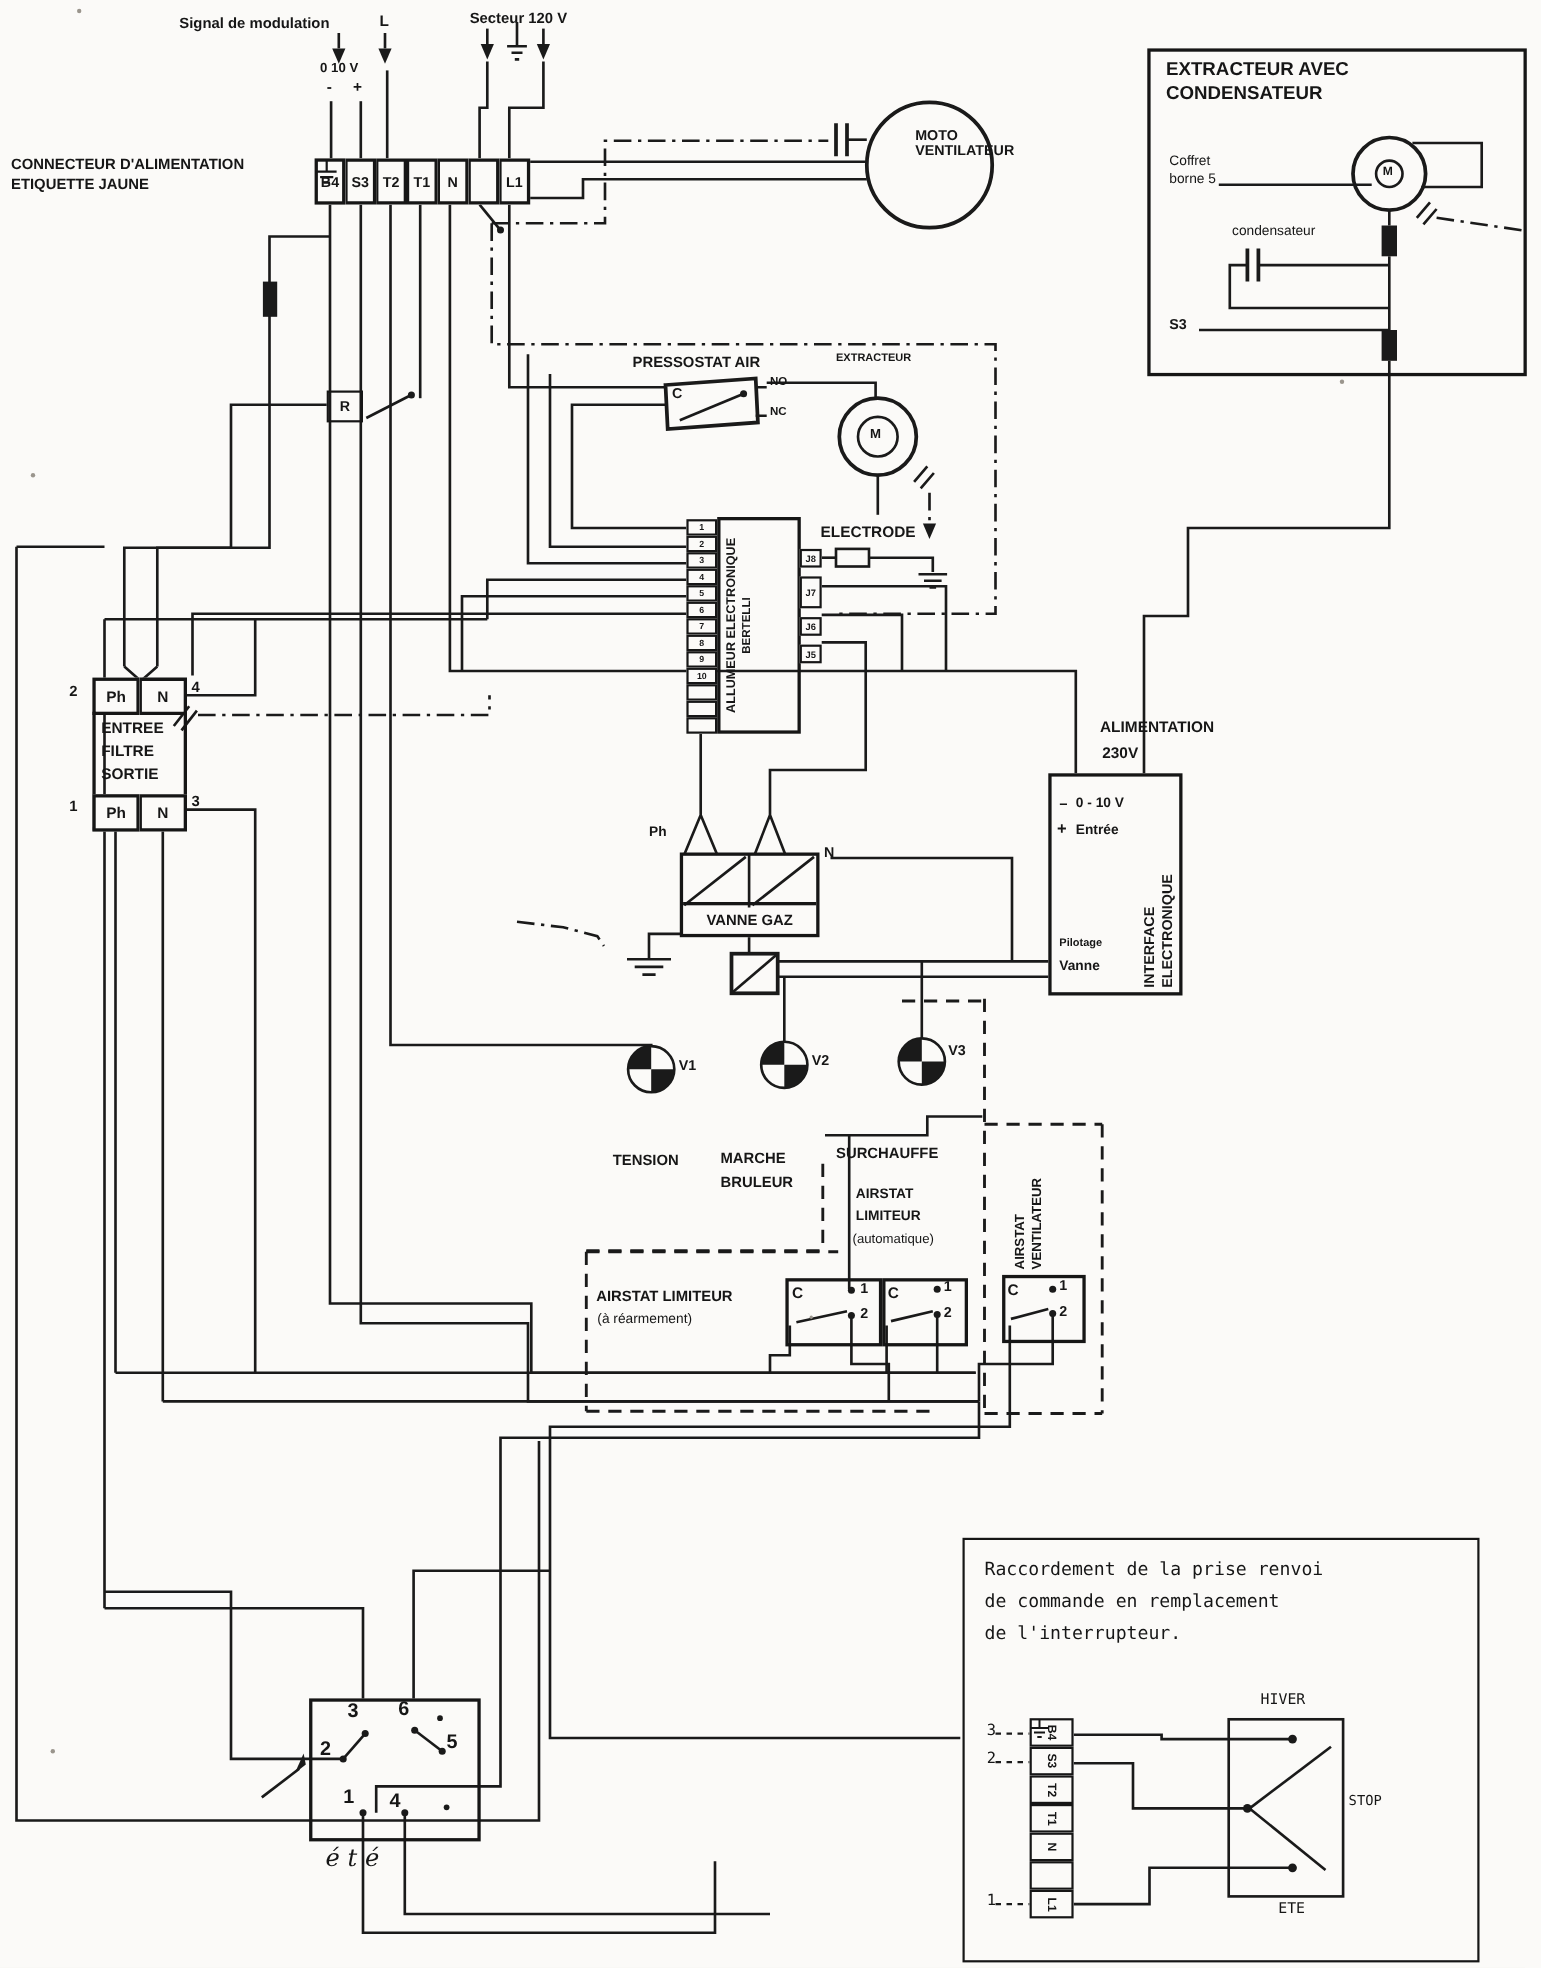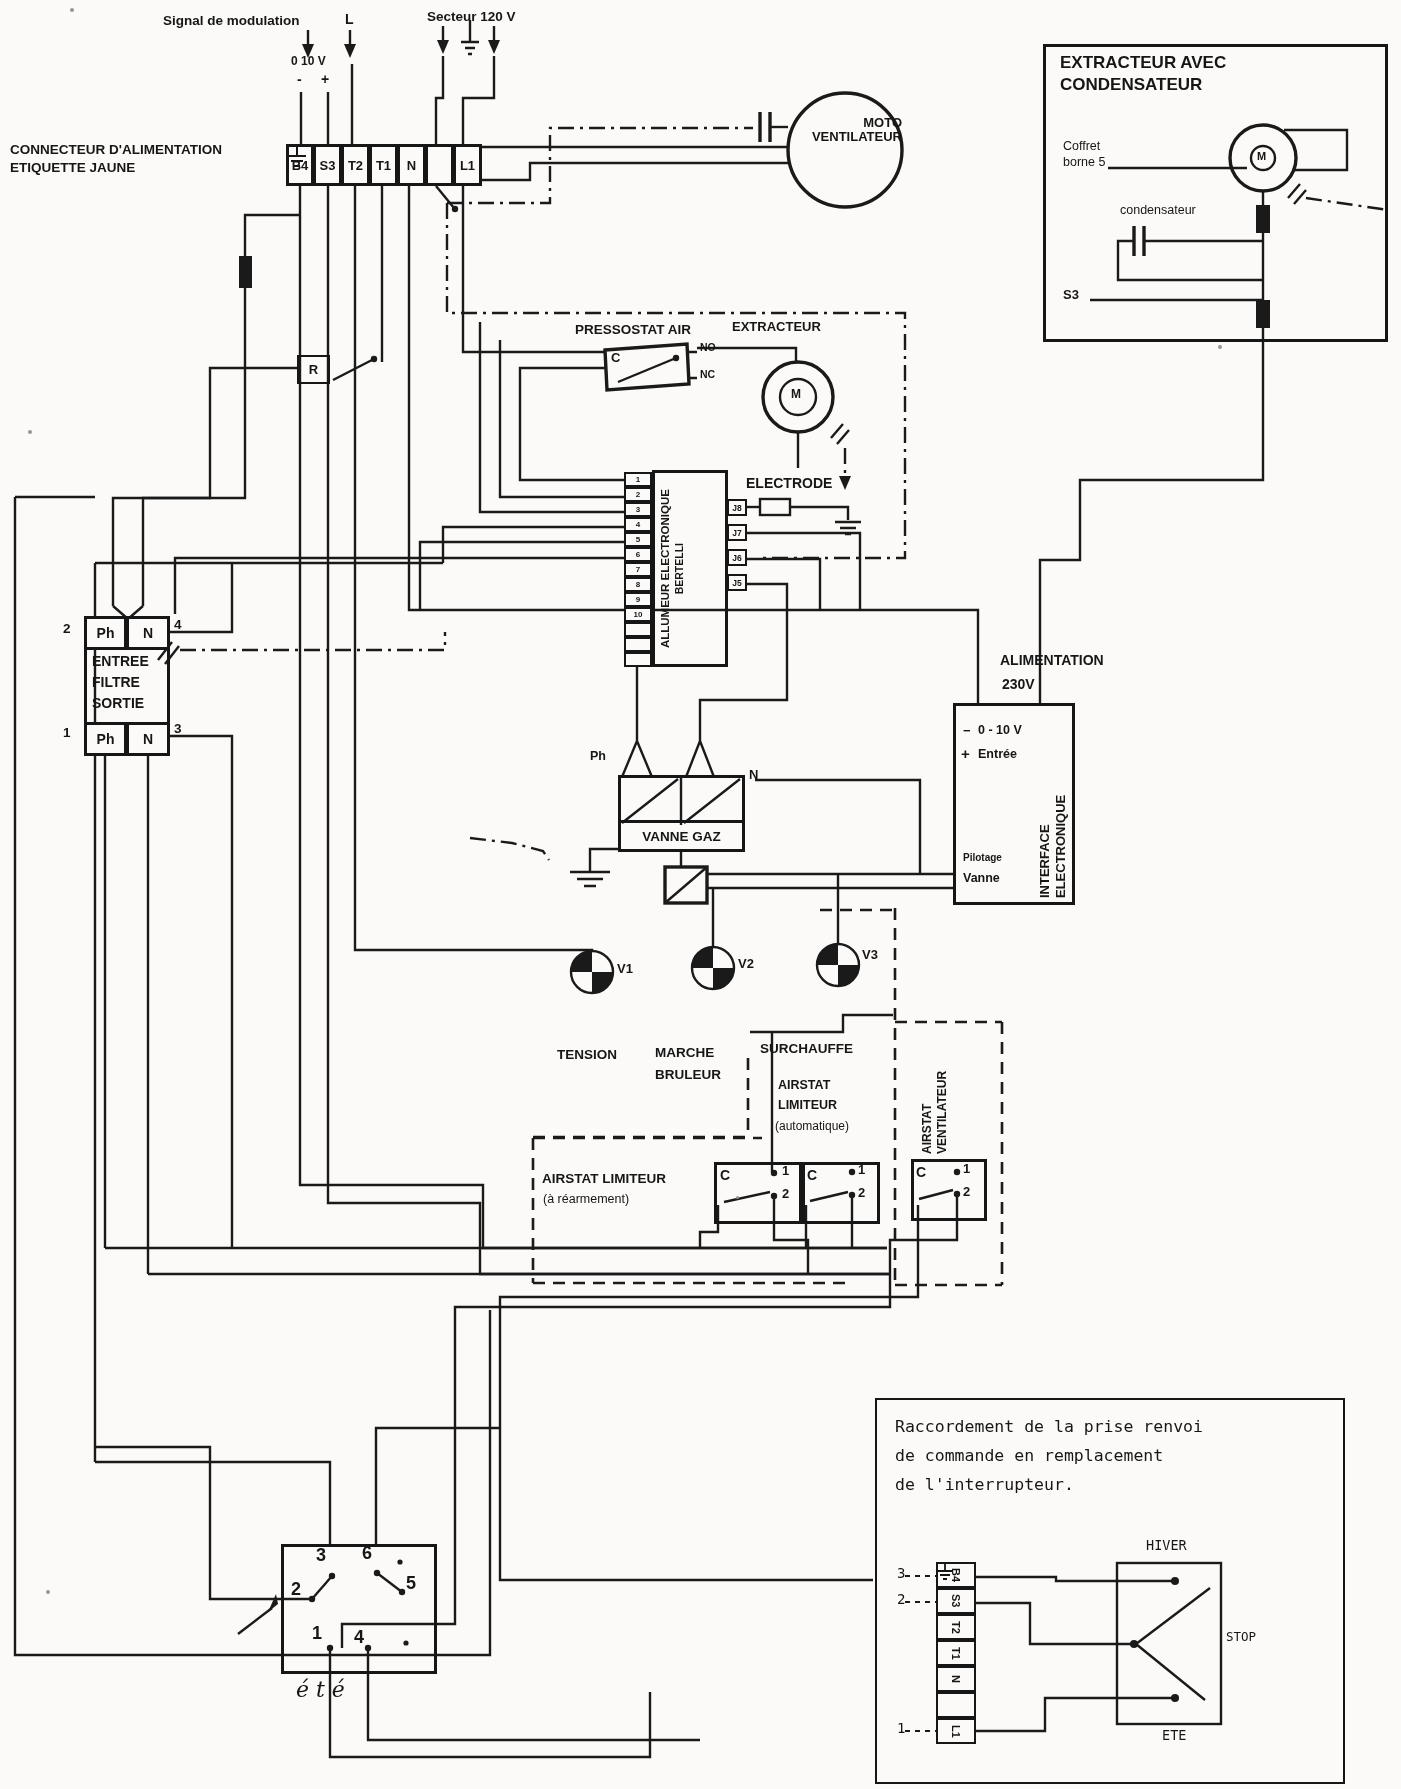--- a/index.html
+++ b/index.html
@@ -255,39 +255,39 @@
   <div class="cell" style="width:28px;height:42px;font-size:13px">T1</div>
   <div class="cell" style="width:28px;height:42px;font-size:13px">N</div>
   <div class="cell" style="width:28px;height:42px">
         <svg width="22" height="26" viewBox="0 0 22 26">
           <path d="M11,1 V12 M2,12 H20 M5,17 H17 M8,22 H14" stroke="#161616" stroke-width="2" fill="none"></path>
         </svg>
       </div>
   <div class="cell" style="width:28px;height:42px;font-size:13px">L1</div>
 </div>
 
-<div class="lbl" style="left:788px;top:116px;width:114px;text-align:right;font-size:13px">
+<div class="lbl" style="left:832px;top:116px;width:114px;text-align:left;font-size:13px">
   <span>MOTO</span><br>
   <span>VENTILATEUR</span>
 </div>
 
 <div class="box" style="left:1043px;top:44px;width:345px;height:298px"></div>
 <div class="lbl" style="left:1060px;top:54px;font-size:17px">EXTRACTEUR AVEC</div>
 <div class="lbl" style="left:1060px;top:76px;font-size:17px">CONDENSATEUR</div>
 <div class="lbl" style="left:1063px;top:140px;font-size:12.5px;font-weight:normal">Coffret</div>
 <div class="lbl" style="left:1063px;top:156px;font-size:12.5px;font-weight:normal">borne 5</div>
 <div class="lbl" style="left:1120px;top:204px;font-size:12.5px;font-weight:normal">condensateur</div>
 <div class="lbl" style="left:1257px;top:150px;font-size:11px">M</div>
 <div class="lbl" style="left:1063px;top:288px;font-size:13px">S3</div>
 
 <div class="lbl" style="left:575px;top:323px;font-size:13.5px">PRESSOSTAT AIR</div>
 <div class="lbl" style="left:611px;top:351px;font-size:13px">C</div>
 <div class="lbl" style="left:700px;top:342px;font-size:10.5px">NO</div>
 <div class="lbl" style="left:700px;top:369px;font-size:10.5px">NC</div>
-<div class="lbl" style="left:732px;top:320px;font-size:13px">EXTRACTEUR</div>
+<div class="lbl" style="left:760px;top:320px;font-size:10px">EXTRACTEUR</div>
 <div class="lbl" style="left:791px;top:388px;font-size:12px">M</div>
 
 <div class="box" style="left:297px;top:355px;width:33px;height:29px;border-width:2.5px;display:flex;align-items:center;justify-content:center;font-weight:bold;font-size:13px">
       <span>R</span>
     </div>
 
 <div class="pincol" style="left:624px;top:472px">
   <div class="cell" style="width:28px;height:15px;font-size:8px">1</div>
   <div class="cell" style="width:28px;height:15px;font-size:8px">2</div>
   <div class="cell" style="width:28px;height:15px;font-size:8px">3</div>
@@ -303,21 +303,21 @@
   <div class="cell" style="width:28px;height:15px"></div>
 </div>
 <div class="box" style="left:652px;top:470px;width:76px;height:197px">
   <div style="position:absolute;left:4px;top:2px;height:188px;display:flex;flex-direction:row;align-items:center;gap:2px">
     <span class="vup" style="font-size:11.5px">ALLUMEUR ELECTRONIQUE</span>
     <span class="vup" style="font-size:10.5px">BERTELLI</span>
   </div>
 </div>
 <div class="pincol" style="left:727px;top:499px;gap:8px">
   <div class="cell" style="width:20px;height:17px;font-size:8.5px">J8</div>
-  <div class="cell" style="width:20px;height:17px;font-size:8.5px">J7</div>
+  <div class="cell" style="width:20px;height:29px;font-size:8.5px">J7</div>
   <div class="cell" style="width:20px;height:17px;font-size:8.5px">J6</div>
   <div class="cell" style="width:20px;height:17px;font-size:8.5px">J5</div>
 </div>
 <div class="lbl" style="left:746px;top:476px;font-size:14px">ELECTRODE</div>
 
 <div class="cellrow" style="left:84px;top:616px">
   <div class="cell" style="width:43px;height:34px;font-size:14px">Ph</div>
   <div class="cell" style="width:43px;height:34px;font-size:14px">N</div>
 </div>
 <div class="lbl" style="left:63px;top:622px;font-size:13.5px">2</div>

